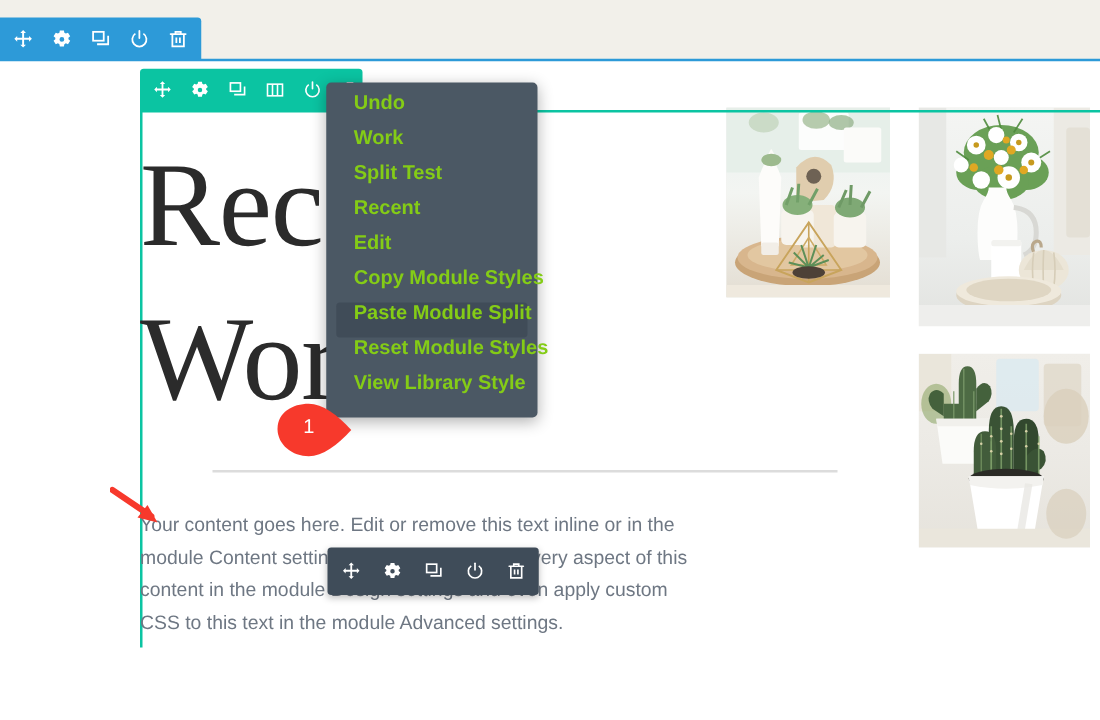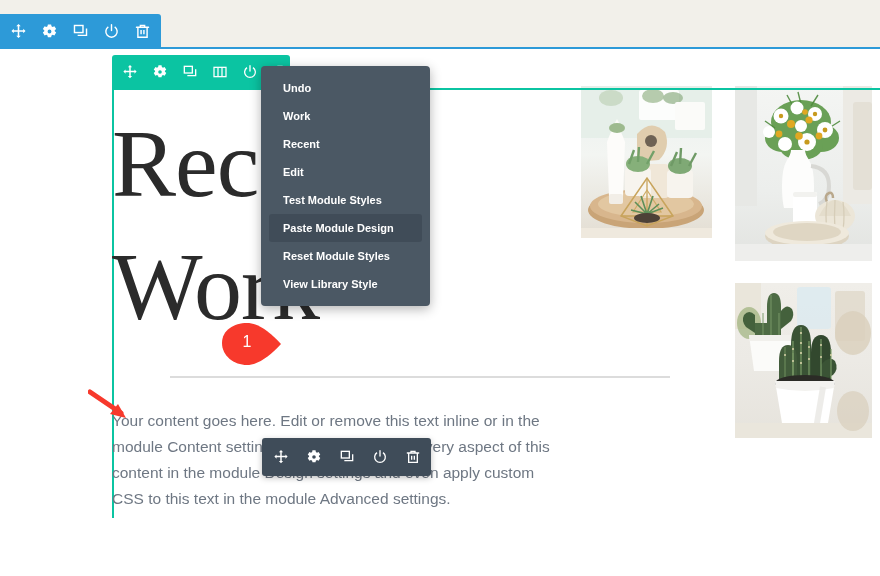--- a/index.html
+++ b/index.html
@@ -123,24 +123,23 @@
     background: #4b5864;
     border-radius: 4px;
     padding: 8px 0;
     box-shadow: 0 3px 12px rgba(0,0,0,0.30);
     z-index: 40;
   }
   .rc-item {
     position: relative;
     height: 28px;
     display: flex;
-    align-items: center;
     padding: 0 14px 0 22px;
-    color: #ffffff;
-    font-size: 11px;
+    color: #84cc16;
+    font-size: 16px;
     font-weight: bold;
     white-space: nowrap;
     cursor: pointer;
   }
   .rc-item.active {
     background: #404c58;
     margin: 0 8px;
     padding-left: 14px;
     border-radius: 3px;
   }
@@ -451,30 +450,33 @@
   </div>
 
   <div id="rc-menu">
     <div class="rc-item">
         <span>Undo</span>
       </div>
     <div class="rc-item">
         <span>Work</span>
       </div>
     <div class="rc-item">
+        <span>Split Test</span>
+      </div>
+    <div class="rc-item">
         <span>Recent</span>
       </div>
     <div class="rc-item">
         <span>Edit</span>
       </div>
     <div class="rc-item">
-        <span>Test Module Styles</span>
+        <span>Copy Module Styles</span>
       </div>
     <div class="rc-item active">
-        <span>Paste Module Design</span>
+        <span>Paste Module Split</span>
       </div>
     <div class="rc-item">
         <span>Reset Module Styles</span>
       </div>
     <div class="rc-item">
         <span>View Library Style</span>
       </div>
   </div>
 
   <div id="marker1">

